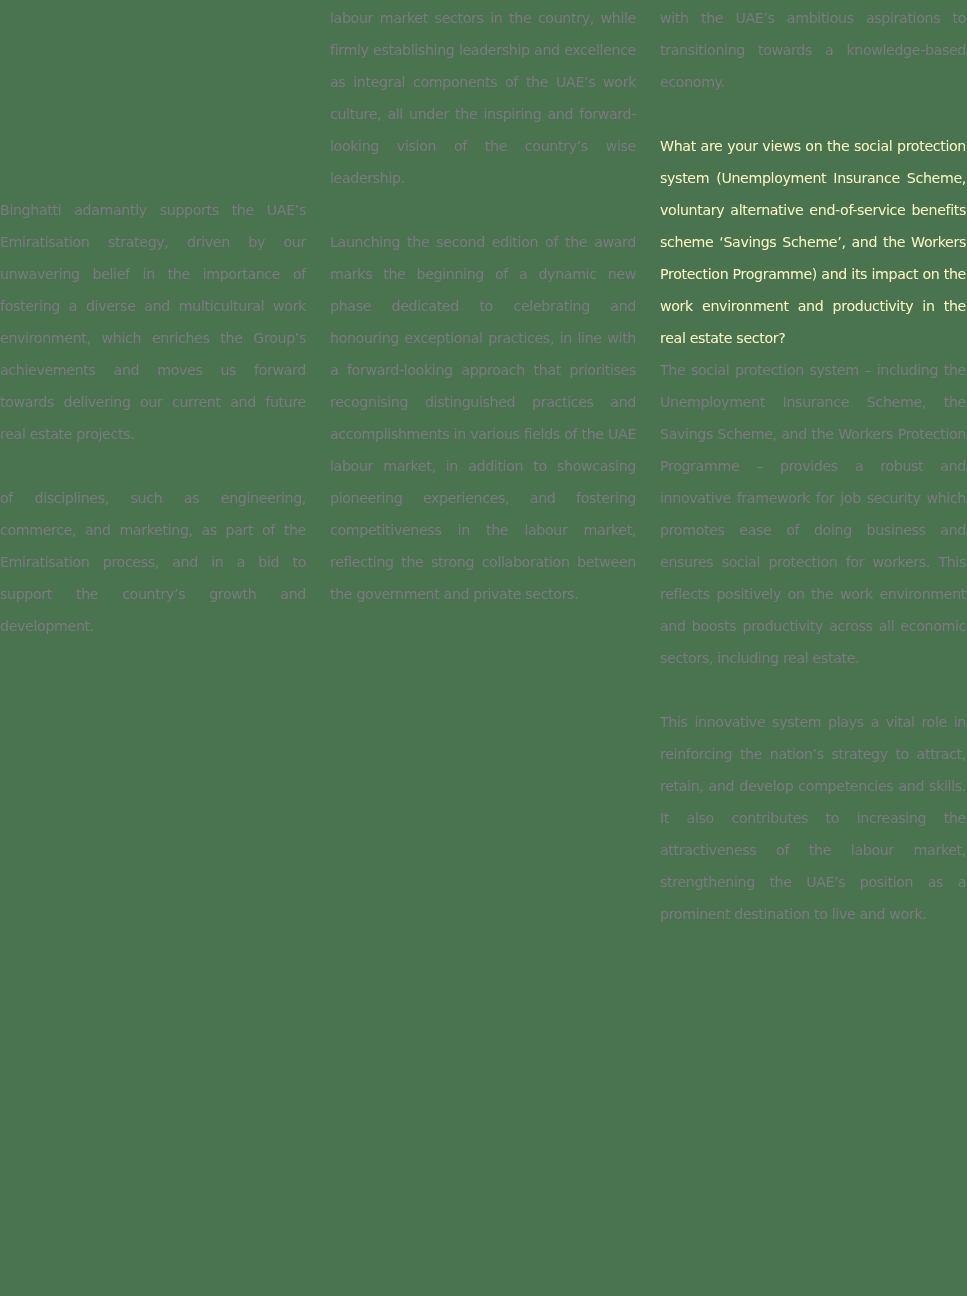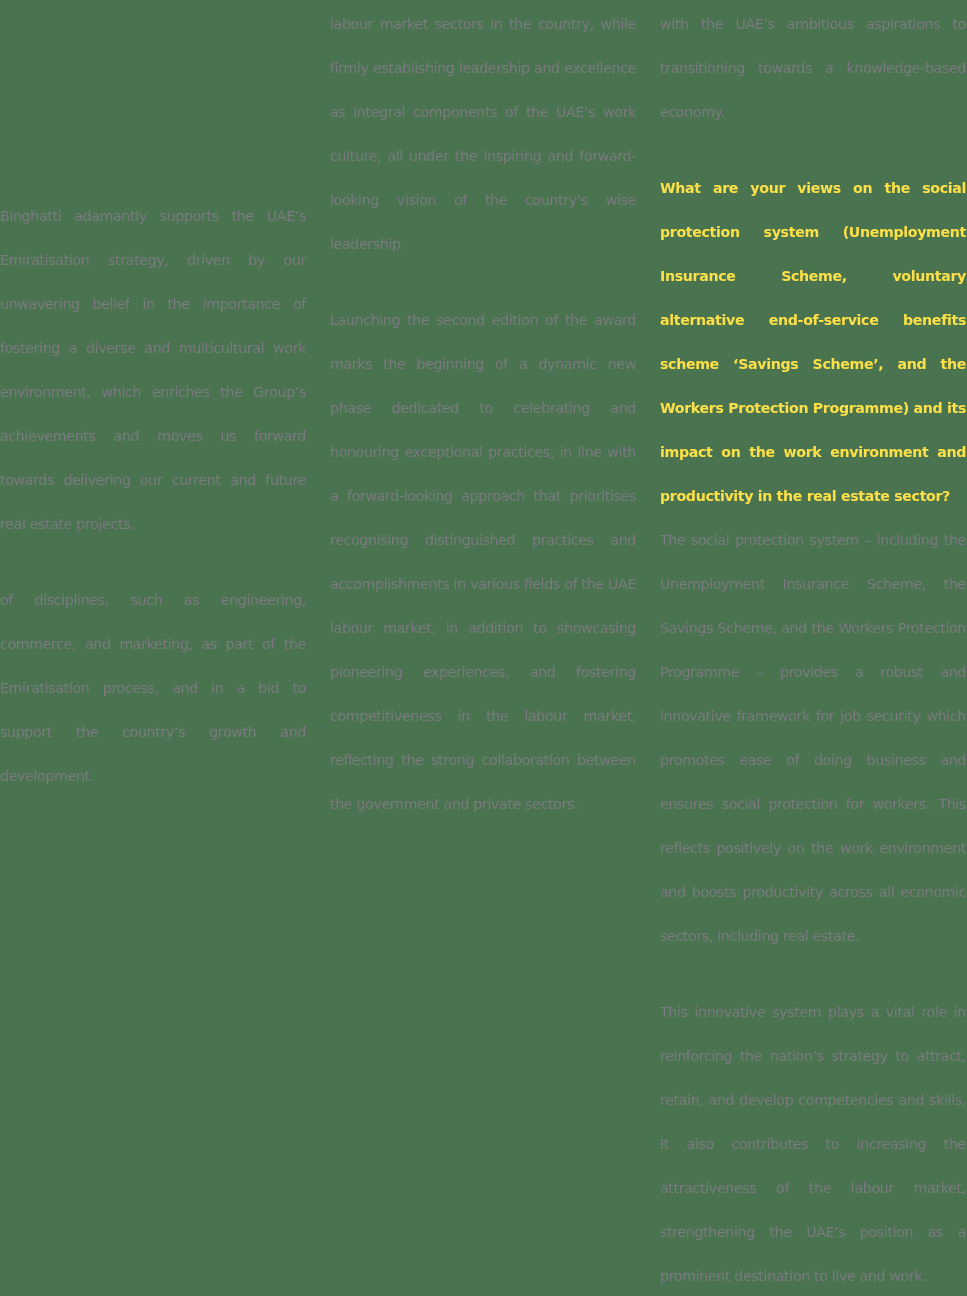--- a/index.html
+++ b/index.html
@@ -11,35 +11,35 @@
       height: 1296px;
       background: #4a7350;
       position: relative;
       overflow: hidden;
       font-family: "DejaVu Sans", sans-serif;
     }
     .col {
       position: absolute;
       width: 306px;
       font-size: 14.2px;
-      line-height: 44px;
+      line-height: 32px;
       color: #7b7a80;
       text-align: justify;
       text-align-last: left;
       letter-spacing: -0.35px;
     }
     .col p {
       margin: 0 0 32px 0;
     }
     .col p.tight {
       margin-bottom: 0;
     }
     .col p.q {
-      color: #fde047;
-      font-weight: bold;
+      color: #fef9c3;
+      font-weight: normal;
       margin-bottom: 0;
     }
     #col1 { left: 0; top: 194px; }
     #col2 { left: 330px; top: 2px; }
     #col3 { left: 660px; top: 2px; }
   </style>
 </head>
 <body>
 
 <div class="col" id="col1">

